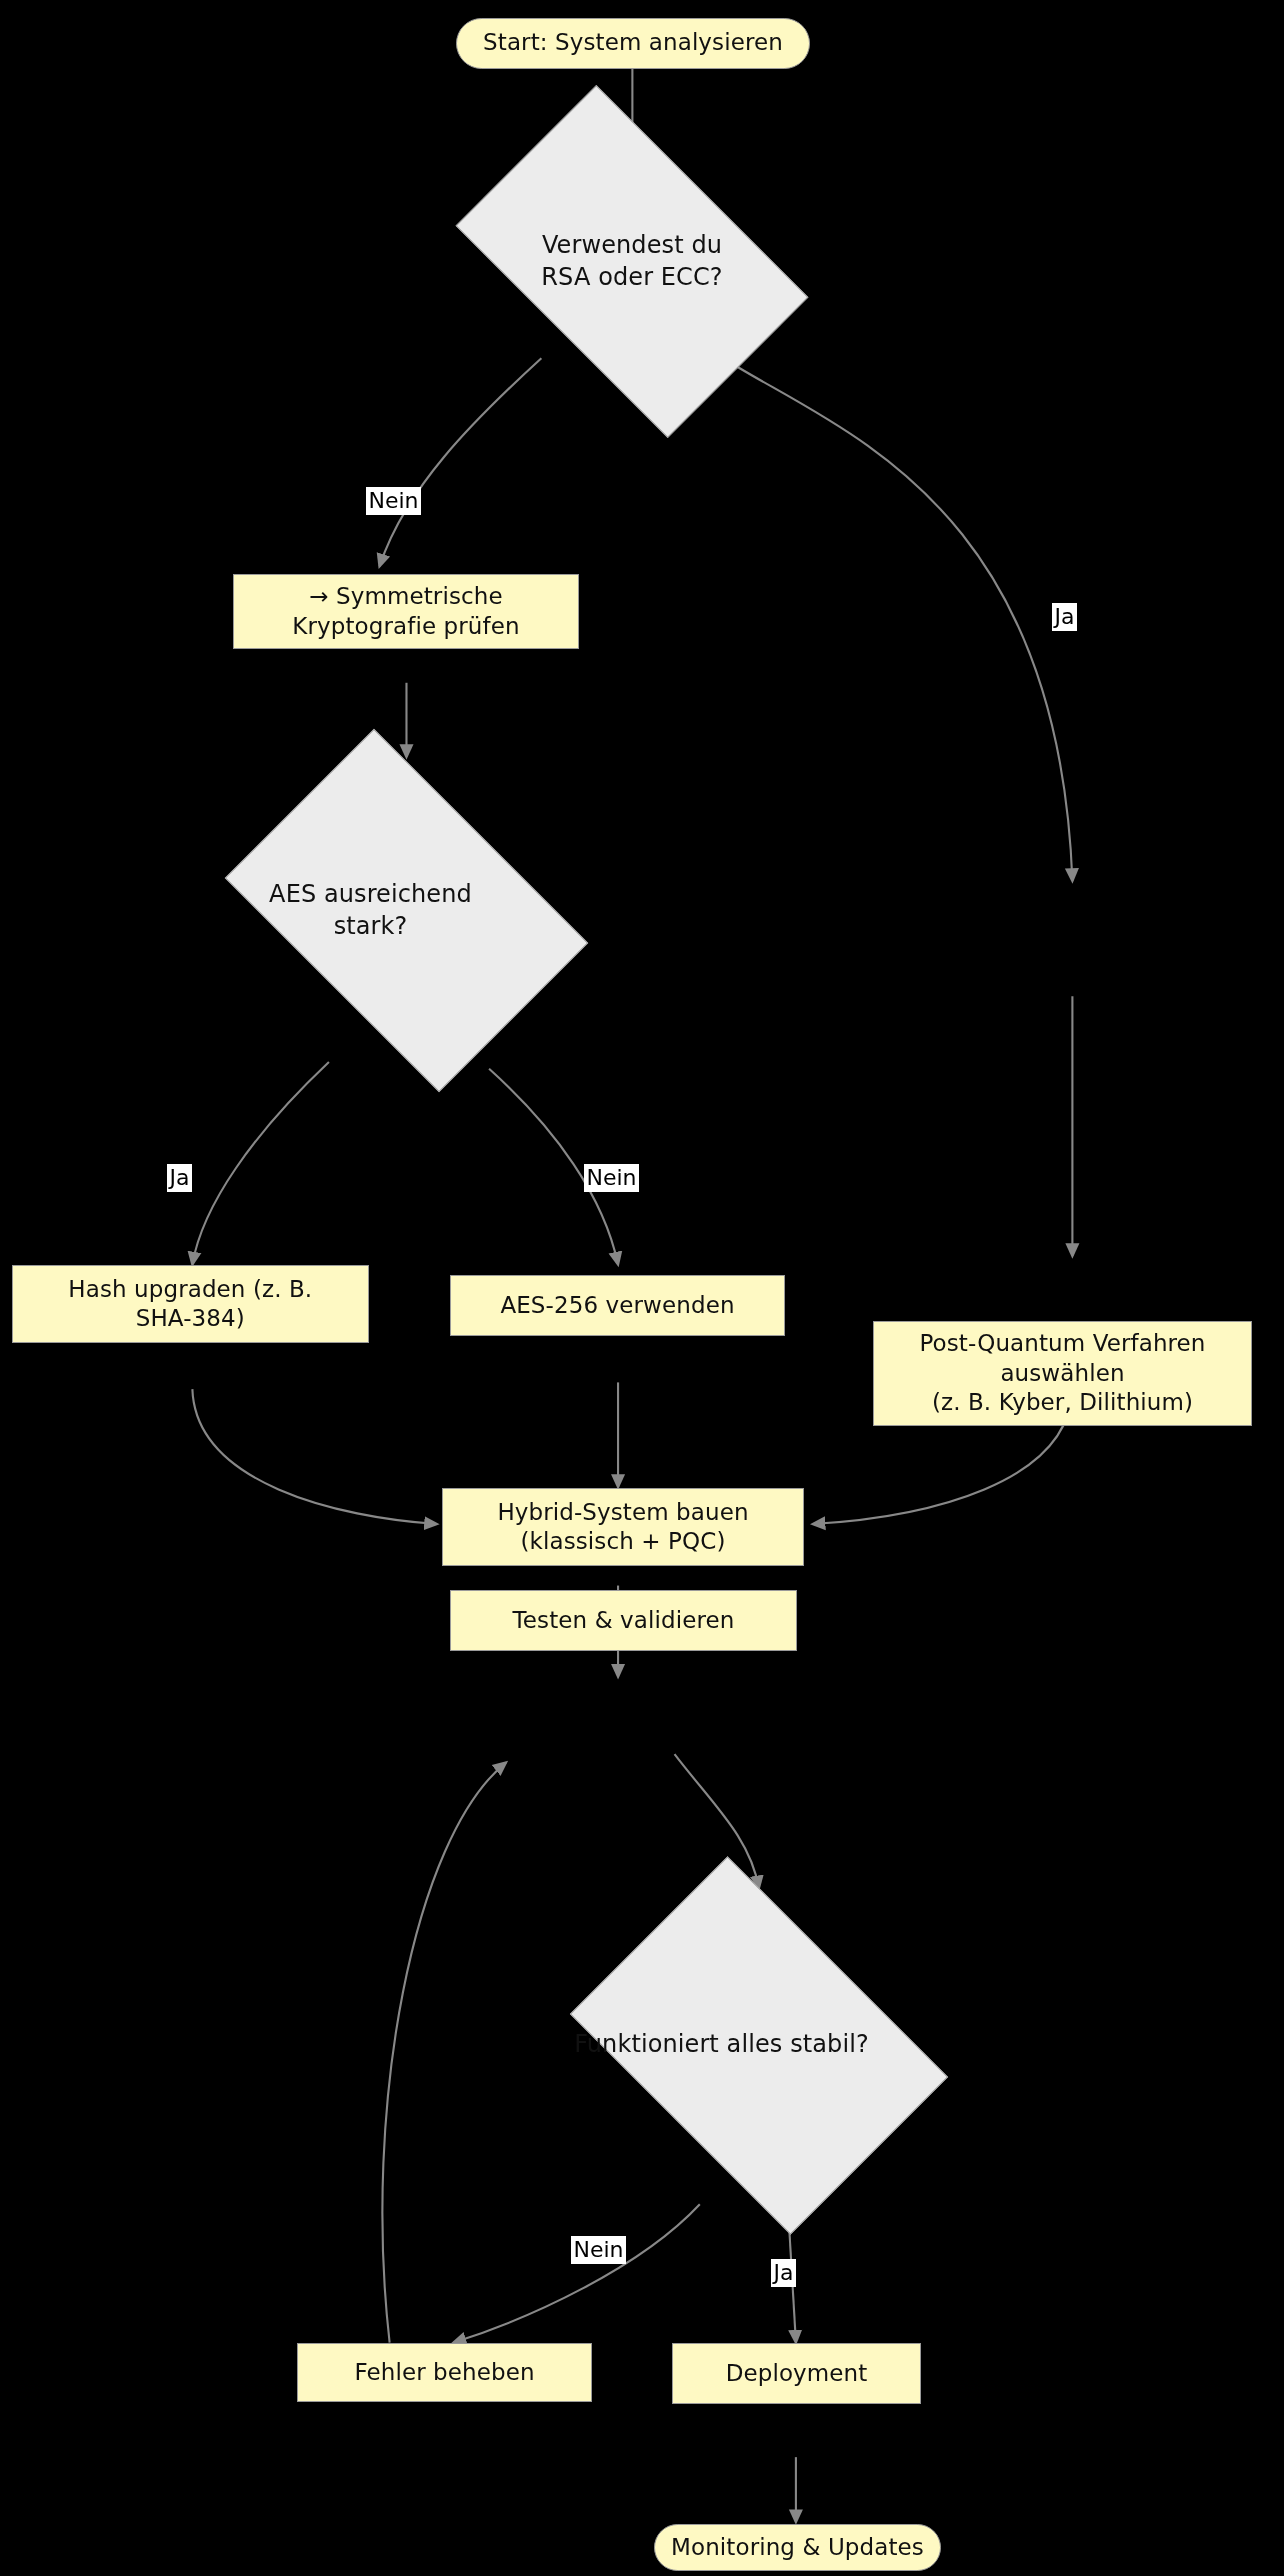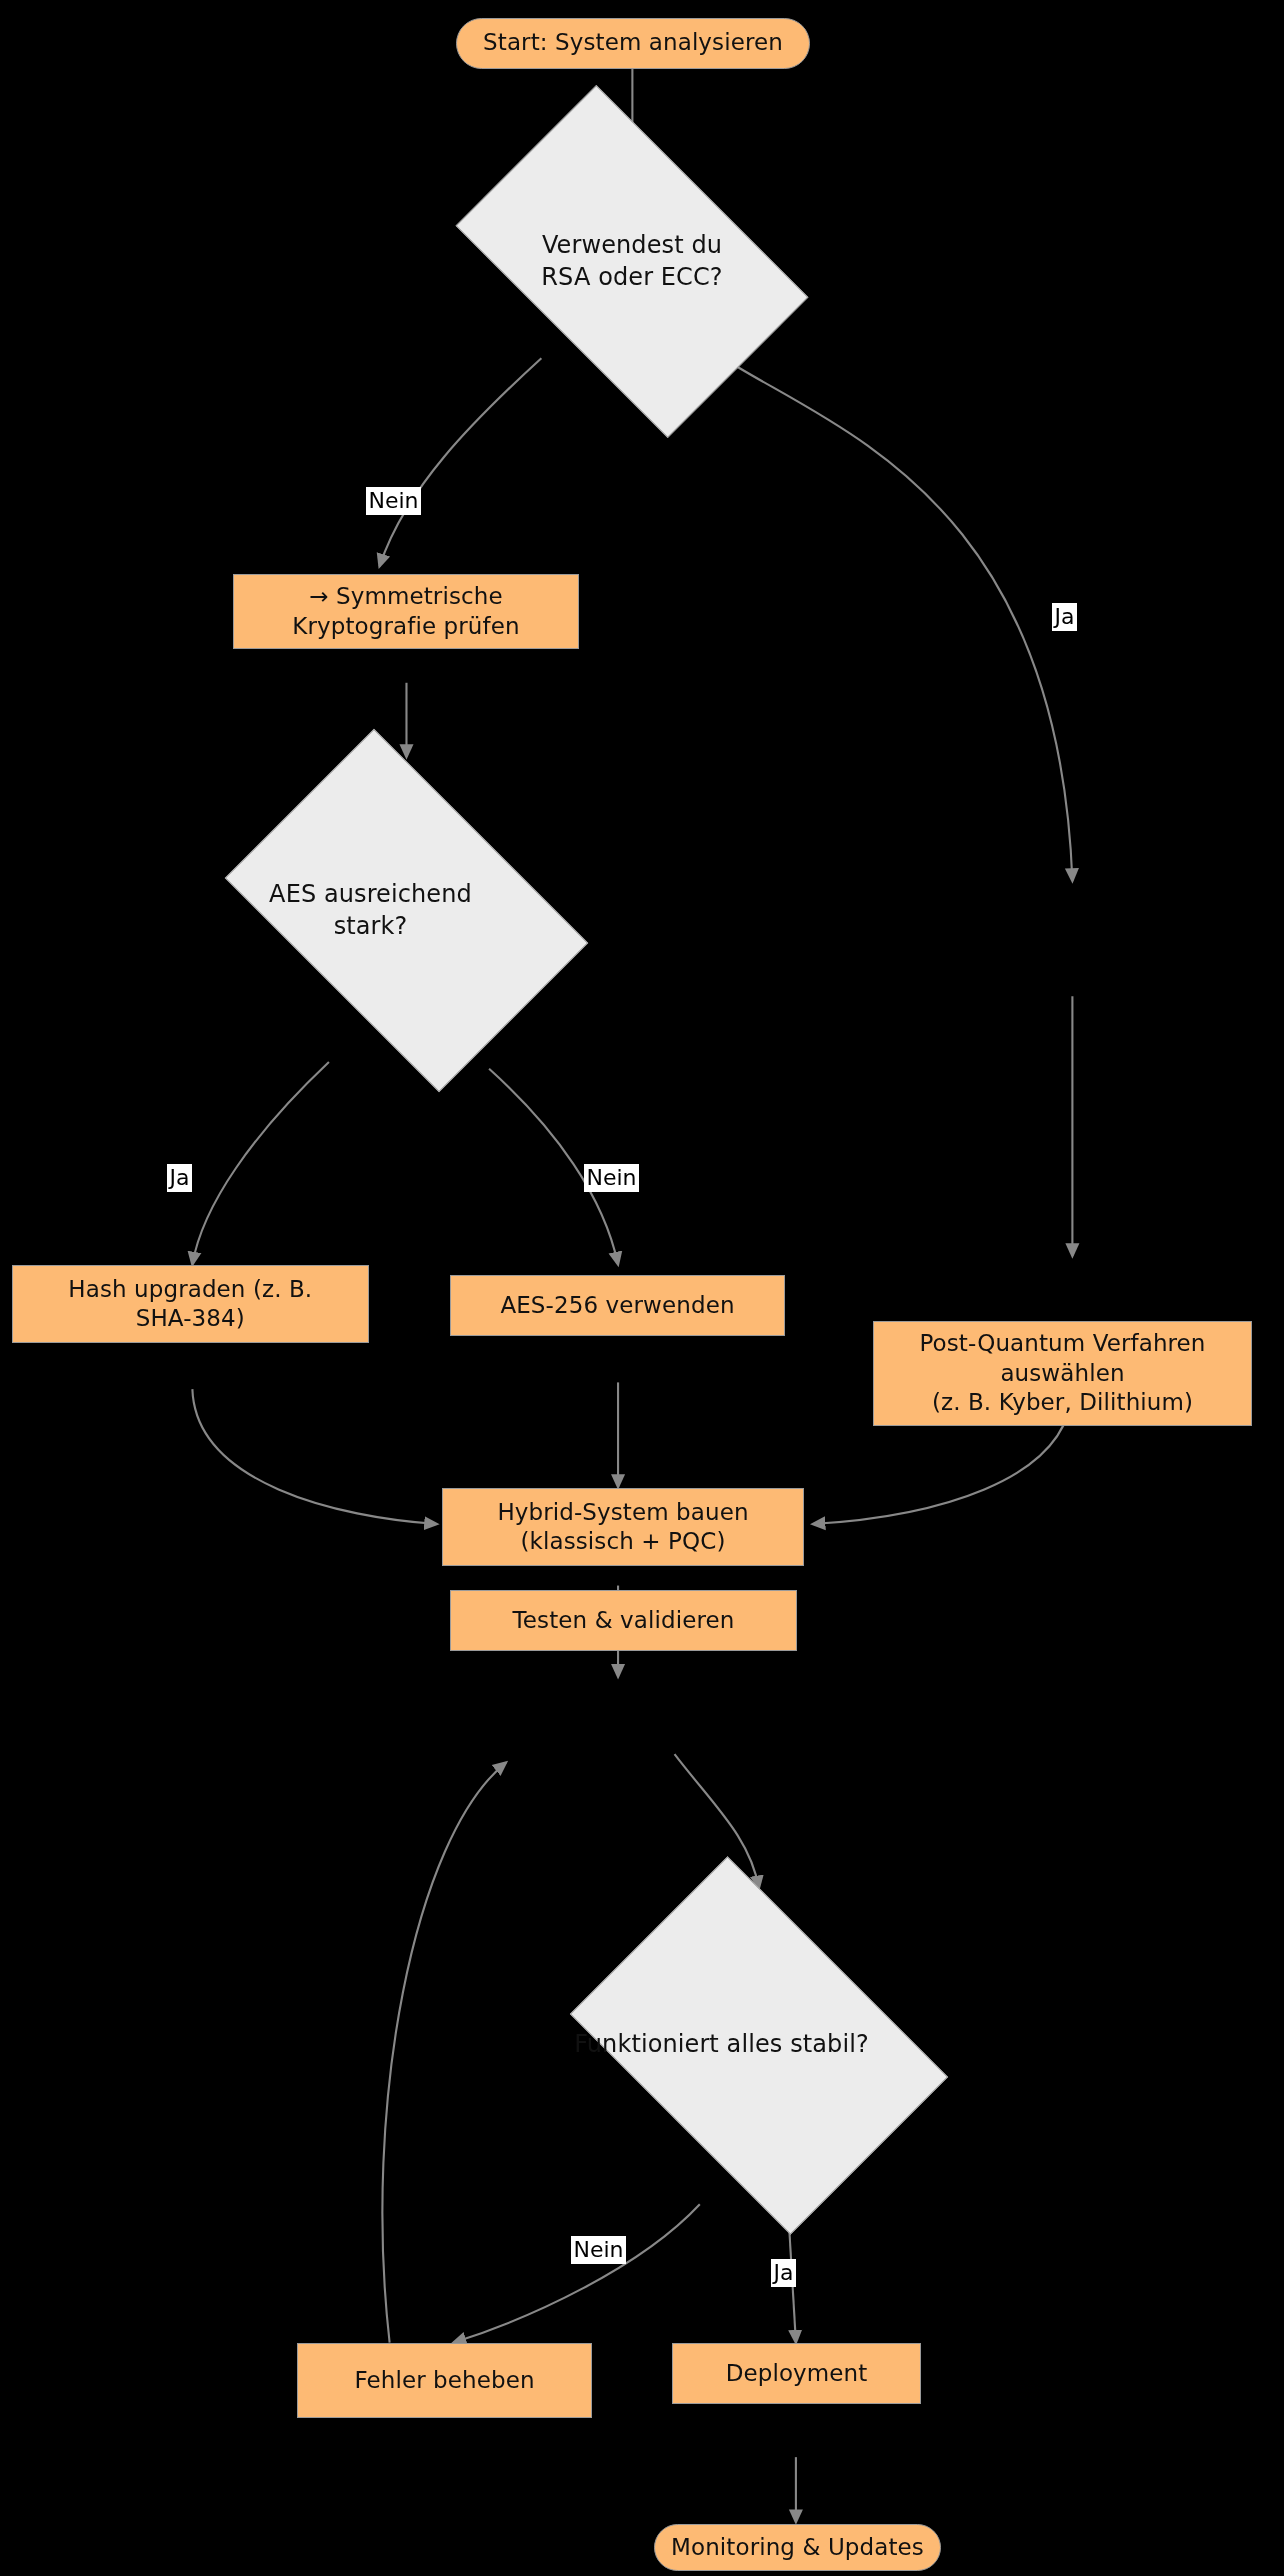--- a/index.html
+++ b/index.html
@@ -20,21 +20,21 @@
   svg#edges {
     position: absolute;
     left: 0;
     top: 0;
     width: 1285px;
     height: 2576px;
   }
   .node {
     position: absolute;
     box-sizing: border-box;
-    background: #fdba74;
+    background: #fef9c3;
     border: 1.7px solid #9a9a9a;
     color: #111111;
     display: flex;
     align-items: center;
     justify-content: center;
     text-align: center;
     line-height: 1.28;
     font-size: 23px;
     letter-spacing: 0.1px;
     white-space: pre-line;
@@ -156,21 +156,21 @@
   <div class="node" style="left:442px; top:1488px; width:362px; height:78px;">Hybrid-System bauen
 (klassisch + PQC)</div>
 
   <div class="node" style="left:450px; top:1590px; width:347px; height:61px;">Testen &amp; validieren</div>
 
   <div class="node decision" style="left:647px; top:1890px; width:223px; height:310px;">
     <span class="diamond-shape" style="left:-44px; top:44px; width:312px; height:223px;"></span>
     <span class="diamond-label" style="width:371px; margin-left:-74px;">Funktioniert alles stabil?</span>
   </div>
 
-  <div class="node" style="left:297px; top:2343px; width:295px; height:75px;">Fehler beheben</div>
+  <div class="node" style="left:297px; top:2343px; width:295px; height:59px;">Fehler beheben</div>
 
   <div class="node" style="left:672px; top:2343px; width:249px; height:61px;">Deployment</div>
 
   <div class="node terminal" style="left:654px; top:2524px; width:287px; height:47px;">Monitoring &amp; Updates</div>
 
   <div class="edge-label" style="left:366px; top:487px;">Nein</div>
 
   <div class="edge-label" style="left:1052px; top:603px;">Ja</div>
 
   <div class="edge-label" style="left:167px; top:1164px;">Ja</div>

